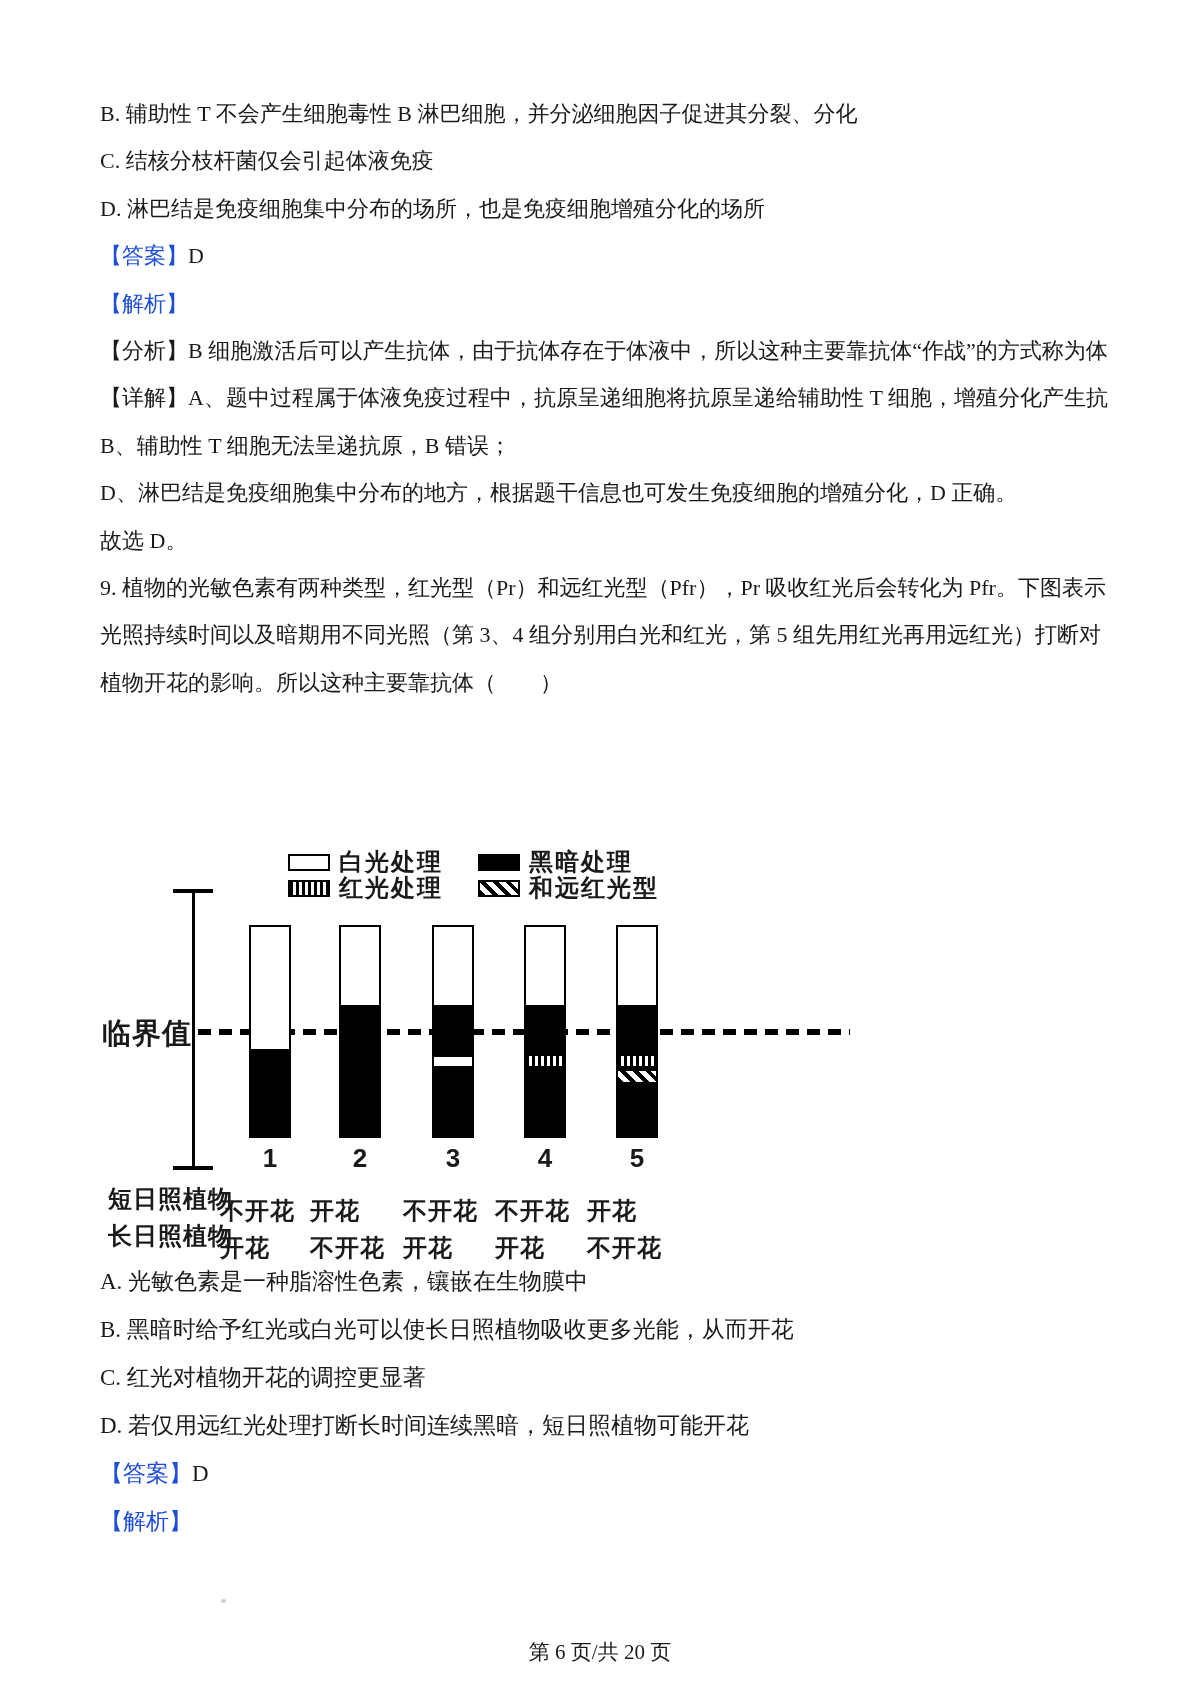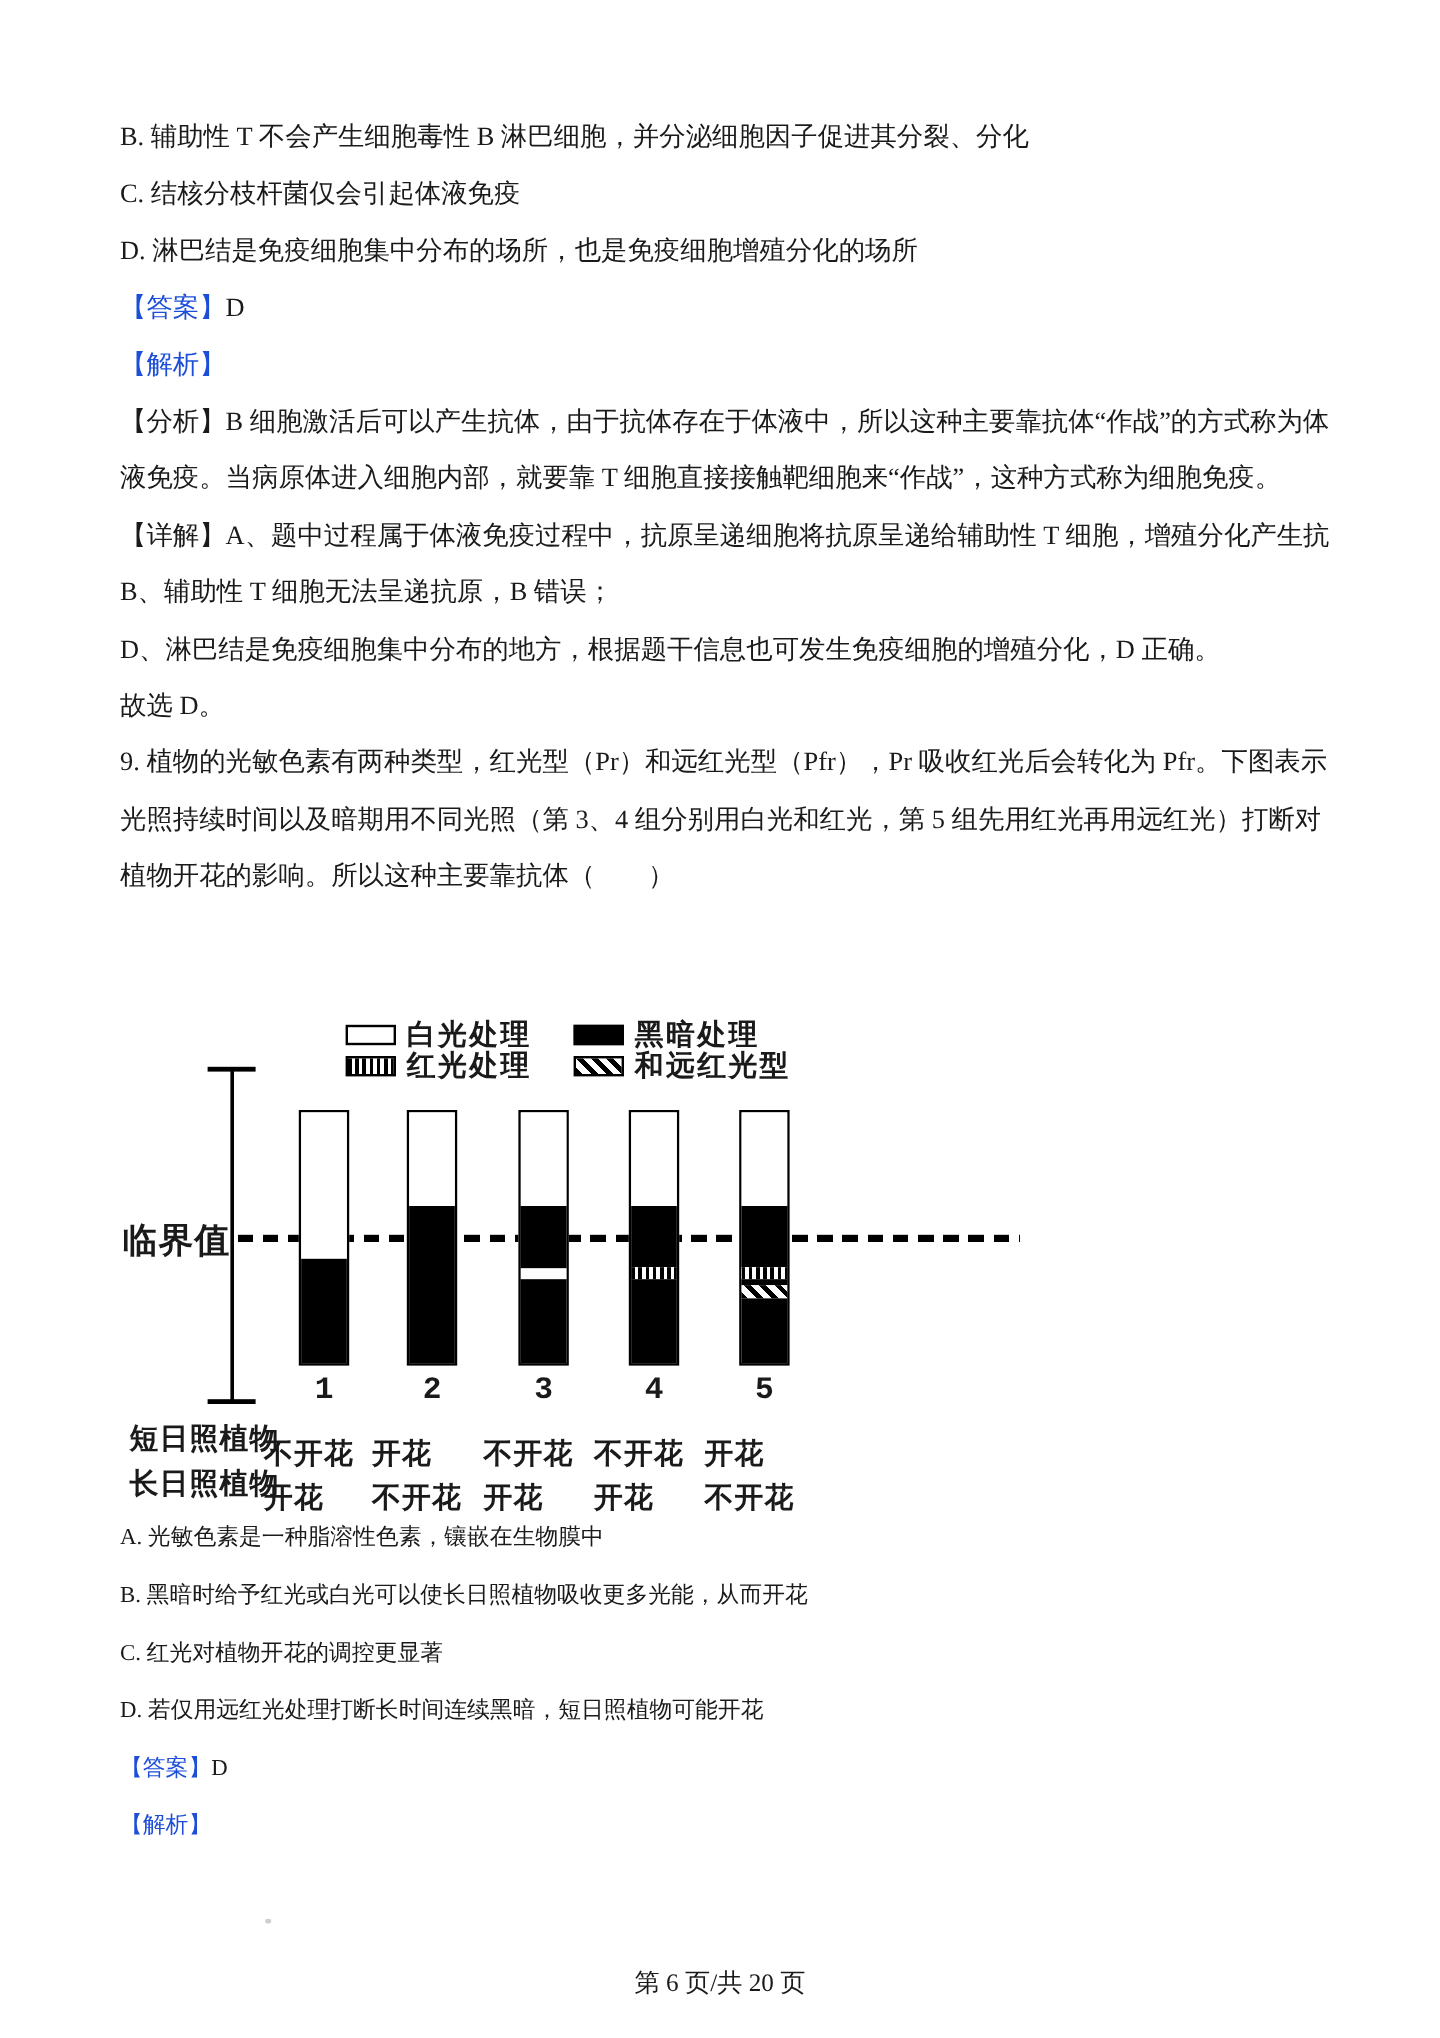--- a/index.html
+++ b/index.html
@@ -1,25 +1,25 @@
 <!DOCTYPE html>
 <html><head>
 <meta charset="utf-8">
 <style>
   html,body{margin:0;padding:0;background:#ffffff;}
   .page{position:relative;width:1200px;height:1698px;background:#ffffff;overflow:hidden;
         font-family:"Liberation Serif","DejaVu Serif",serif;color:#1a1a1a;}
   
   .textcol{position:absolute;left:100px;width:1060px;}
   .tline{height:47.4px;line-height:47.4px;font-size:22px;white-space:nowrap;}
-  .tline2{height:48px;line-height:48px;font-size:19px;white-space:nowrap;}
+  .tline2{height:48px;line-height:48px;font-size:23px;white-space:nowrap;}
   .blue{color:#1d4ed8;}
   
   .figure{position:absolute;left:0;top:845px;width:1200px;height:420px;
-          font-family:Liberation Mono, monospace;font-weight:bold;}
+          font-family:Liberation Sans, sans-serif;font-weight:bold;}
   .legend-item{position:absolute;display:flex;align-items:center;height:24px;}
   .swatch{display:inline-block;width:38px;height:13px;border:2px solid #000;margin-right:9px;flex:0 0 auto;}
   .sw-white{background:#fff;}
   .sw-black{background:#000;}
   .sw-red{background:repeating-linear-gradient(90deg,#000 0 3px,#fff 3px 6px);}
   .sw-farred{background:repeating-linear-gradient(45deg,#000 0 4px,#fff 4px 9px);}
   .legend-label{font-size:24px;letter-spacing:2px;}
   .axis-v{position:absolute;left:192px;top:46px;width:3px;height:279px;background:#000;}
   .axis-cap{position:absolute;left:173px;width:40px;height:4px;background:#000;}
   .cap-top{top:44px;} .cap-bot{top:321px;}
@@ -48,21 +48,20 @@
 
 <div class="page">
 
   <div class="textcol" style="top:90px">
     <div class="tline">B. 辅助性 T 不会产生细胞毒性 B 淋巴细胞，并分泌细胞因子促进其分裂、分化</div>
     <div class="tline">C. 结核分枝杆菌仅会引起体液免疫</div>
     <div class="tline">D. 淋巴结是免疫细胞集中分布的场所，也是免疫细胞增殖分化的场所</div>
     <div class="tline"><span class="blue">【答案】</span><span>D</span></div>
     <div class="tline"><span class="blue">【解析】</span></div>
     <div class="tline">【分析】B 细胞激活后可以产生抗体，由于抗体存在于体液中，所以这种主要靠抗体“作战”的方式称为体</div>
-    <div class="tline">液免疫。当病原体进入细胞内部，就要靠 T 细胞直接接触靶细胞来“作战”，这种方式称为细胞免疫。</div>
     <div class="tline">【详解】A、题中过程属于体液免疫过程中，抗原呈递细胞将抗原呈递给辅助性 T 细胞，增殖分化产生抗</div>
     <div class="tline">B、辅助性 T 细胞无法呈递抗原，B 错误；</div>
     <div class="tline">D、淋巴结是免疫细胞集中分布的地方，根据题干信息也可发生免疫细胞的增殖分化，D 正确。</div>
     <div class="tline">故选 D。</div>
     <div class="tline">9. 植物的光敏色素有两种类型，红光型（Pr）和远红光型（Pfr），Pr 吸收红光后会转化为 Pfr。下图表示</div>
     <div class="tline">光照持续时间以及暗期用不同光照（第 3、4 组分别用白光和红光，第 5 组先用红光再用远红光）打断对</div>
     <div class="tline">植物开花的影响。所以这种主要靠抗体（　　）</div>
   </div>
 
   <div class="figure">

